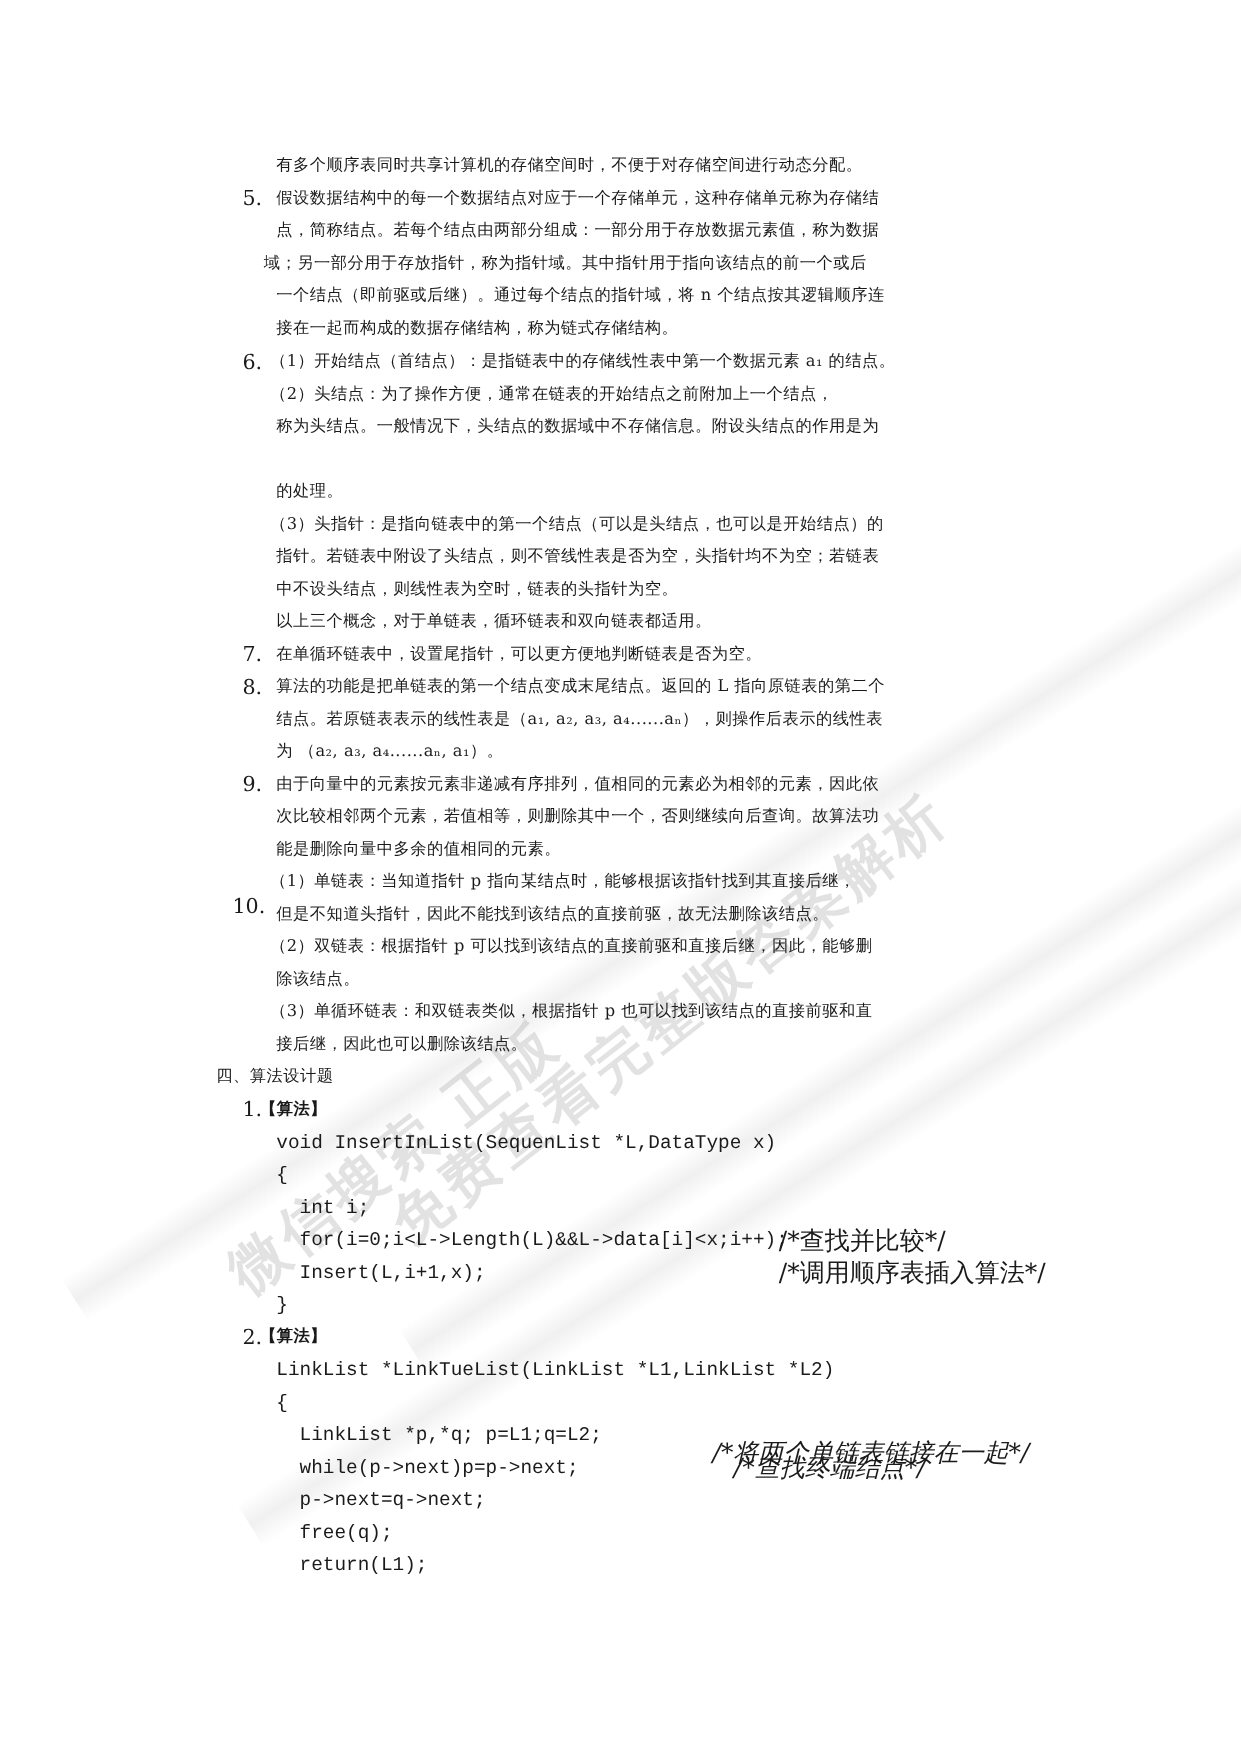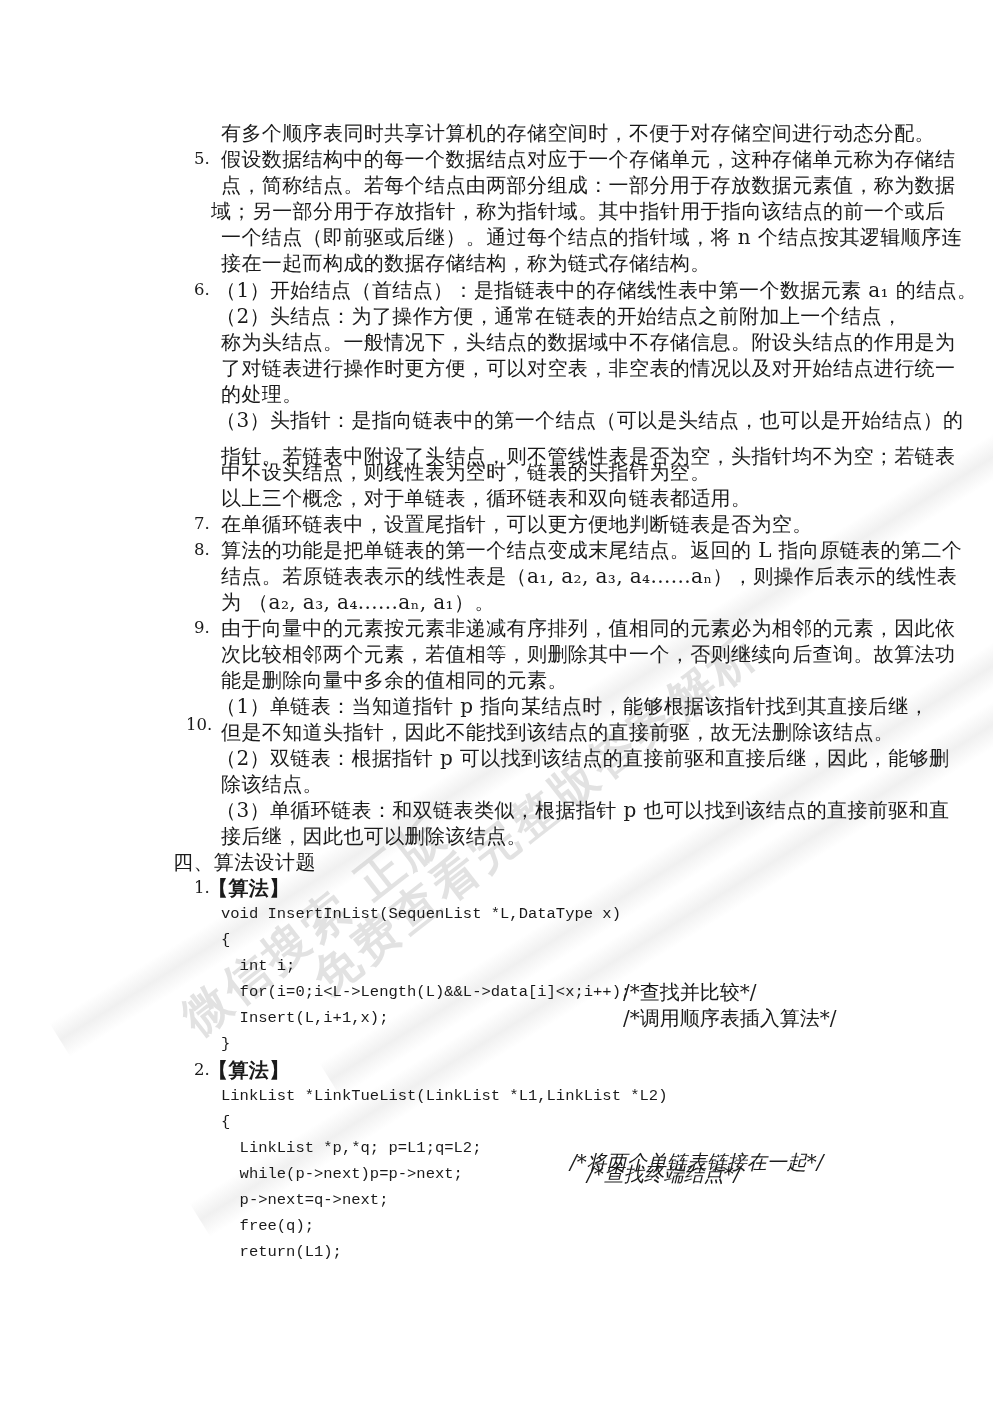--- a/index.html
+++ b/index.html
@@ -41,21 +41,21 @@
       letter-spacing: 4px;
     }
     .page {
       position: absolute;
       left: 0; top: 0;
       width: 993px; height: 1404px;
       z-index: 1;
     }
     .line {
       position: absolute;
-      font-size: 20px;
+      font-size: 13px;
       line-height: 26px;
       white-space: nowrap;
       letter-spacing: 0.4px;
     }
     .num {
       position: absolute;
       font-size: 16.5px;
       line-height: 26px;
       white-space: nowrap;
     }
@@ -94,24 +94,23 @@
   <div class="line" style="left:221px; top:146px;">假设数据结构中的每一个数据结点对应于一个存储单元，这种存储单元称为存储结</div>
   <div class="line" style="left:221px; top:172px;">点，简称结点。若每个结点由两部分组成：一部分用于存放数据元素值，称为数据</div>
   <div class="line" style="left:211px; top:198px;">域；另一部分用于存放指针，称为指针域。其中指针用于指向该结点的前一个或后</div>
   <div class="line" style="left:221px; top:224px;">一个结点（即前驱或后继）。通过每个结点的指针域，将 n 个结点按其逻辑顺序连</div>
   <div class="line" style="left:221px; top:250px;">接在一起而构成的数据存储结构，称为链式存储结构。</div>
 
   <div class="num" style="left:194px; top:277px;">6.</div>
   <div class="line" style="left:216px; top:277px;">（1）开始结点（首结点）：是指链表中的存储线性表中第一个数据元素 a₁ 的结点。</div>
   <div class="line" style="left:216px; top:303px;">（2）头结点：为了操作方便，通常在链表的开始结点之前附加上一个结点，</div>
   <div class="line" style="left:221px; top:329px;">称为头结点。一般情况下，头结点的数据域中不存储信息。附设头结点的作用是为</div>
-  <div class="line" style="left:221px; top:355px;">了对链表进行操作时更方便，可以对空表，非空表的情况以及对开始结点进行统一</div>
   <div class="line" style="left:221px; top:381px;">的处理。</div>
   <div class="line" style="left:216px; top:407px;">（3）头指针：是指向链表中的第一个结点（可以是头结点，也可以是开始结点）的</div>
-  <div class="line" style="left:221px; top:443px;">指针。若链表中附设了头结点，则不管线性表是否为空，头指针均不为空；若链表</div>
+  <div class="line" style="left:221px; top:433px;">指针。若链表中附设了头结点，则不管线性表是否为空，头指针均不为空；若链表</div>
   <div class="line" style="left:221px; top:459px;">中不设头结点，则线性表为空时，链表的头指针为空。</div>
   <div class="line" style="left:221px; top:485px;">以上三个概念，对于单链表，循环链表和双向链表都适用。</div>
 
   <div class="num" style="left:194px; top:511px;">7.</div>
   <div class="line" style="left:221px; top:511px;">在单循环链表中，设置尾指针，可以更方便地判断链表是否为空。</div>
 
   <div class="num" style="left:194px; top:537px;">8.</div>
   <div class="line" style="left:221px; top:537px;text-align:center;">算法的功能是把单链表的第一个结点变成末尾结点。返回的 L 指向原链表的第二个</div>
   <div class="line" style="left:221px; top:563px;">结点。若原链表表示的线性表是（a₁, a₂, a₃, a₄......aₙ），则操作后表示的线性表</div>
   <div class="line" style="left:221px; top:589px;">为 （a₂, a₃, a₄......aₙ, a₁）。</div>

